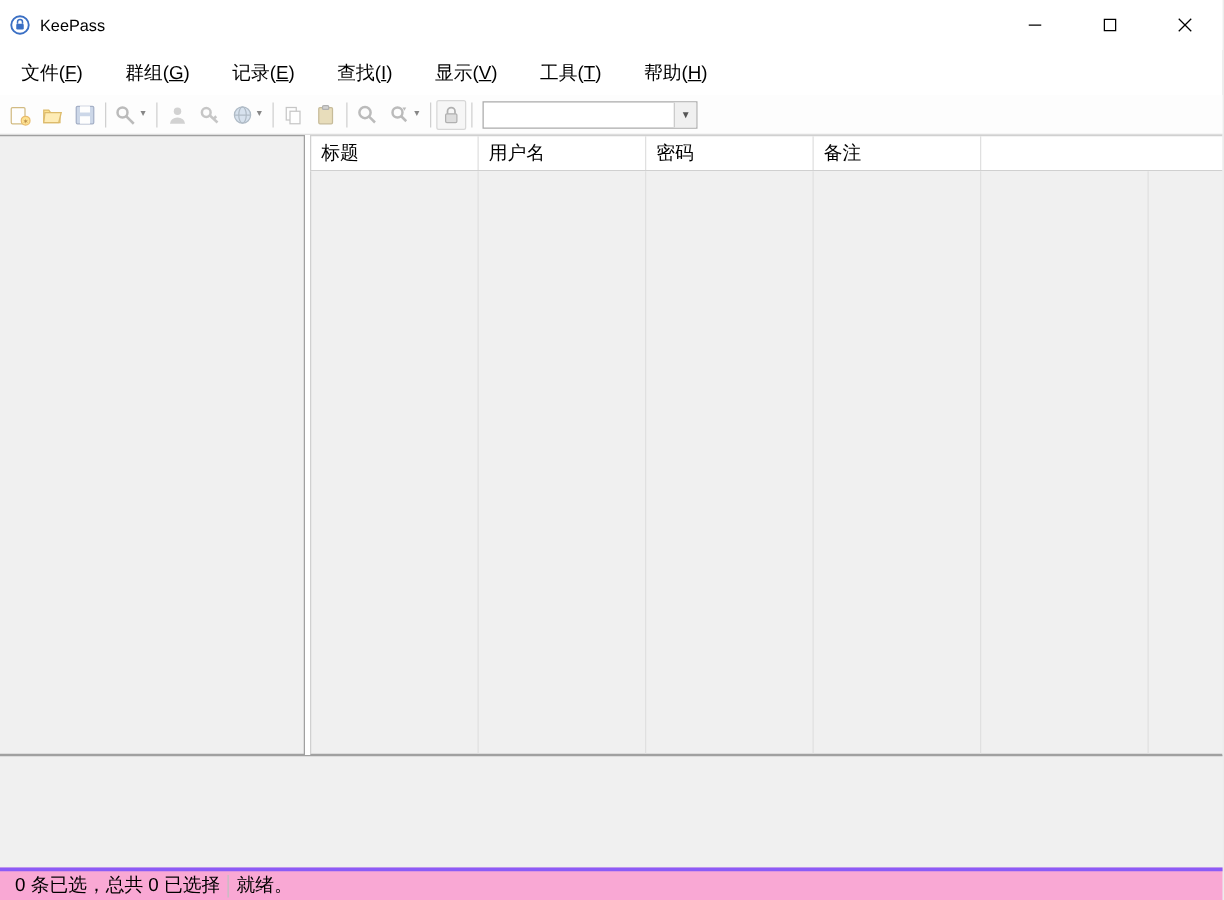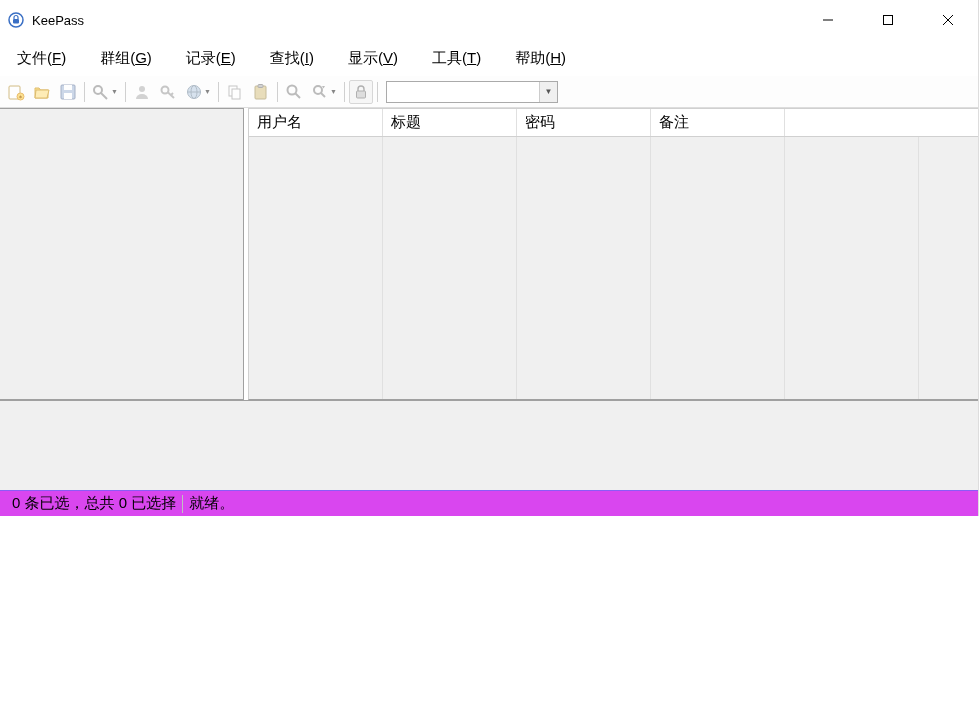--- a/index.html
+++ b/index.html
@@ -10,21 +10,21 @@
 
     body {
       font-family: "Microsoft YaHei", "Segoe UI", sans-serif;
       font-size: 13px;
       overflow: hidden;
       background: #fff;
     }
 
     .window {
       width: 979px;
-      height: 516px;
+      height: 720px;
       display: flex;
       flex-direction: column;
       border-right: 1px solid #ddd;
     }
 
     
     .titlebar {
       height: 40px;
       display: flex;
       align-items: center;
@@ -216,22 +216,22 @@
     }
 
     
     .statusbar {
       height: 26px;
       display: flex;
       align-items: center;
       padding: 0 6px;
       font-size: 15px;
       color: #000;
-      border-top: 1px solid #8b5cf6;
-      background: #d946ef;
+      border-top: 3px solid #8b5cf6;
+      background: #f9a8d4;
     }
 
     .status-seg {
       padding: 0 6px;
     }
 
     .status-sep {
       width: 1px;
       height: 18px;
       background: #c0c0c0;
@@ -371,22 +371,22 @@
     <div class="tool-sep"></div>
     <div class="tool-combo">
       <div class="tool-combo-arrow">▼</div>
     </div>
   </div>
 
   <div class="content">
     <div class="sidebar"></div>
     <div class="main-pane">
       <div class="table-header">
+        <div class="th th-title">标题</div>
         <div class="th th-user">用户名</div>
-        <div class="th th-title">标题</div>
         <div class="th th-pass">密码</div>
         <div class="th th-notes">备注</div>
         <div class="th th-last"></div>
       </div>
       <div class="table-body">
         <div class="tb-col th-title"></div>
         <div class="tb-col th-user"></div>
         <div class="tb-col th-pass"></div>
         <div class="tb-col th-url"></div>
         <div class="tb-col th-notes"></div>

